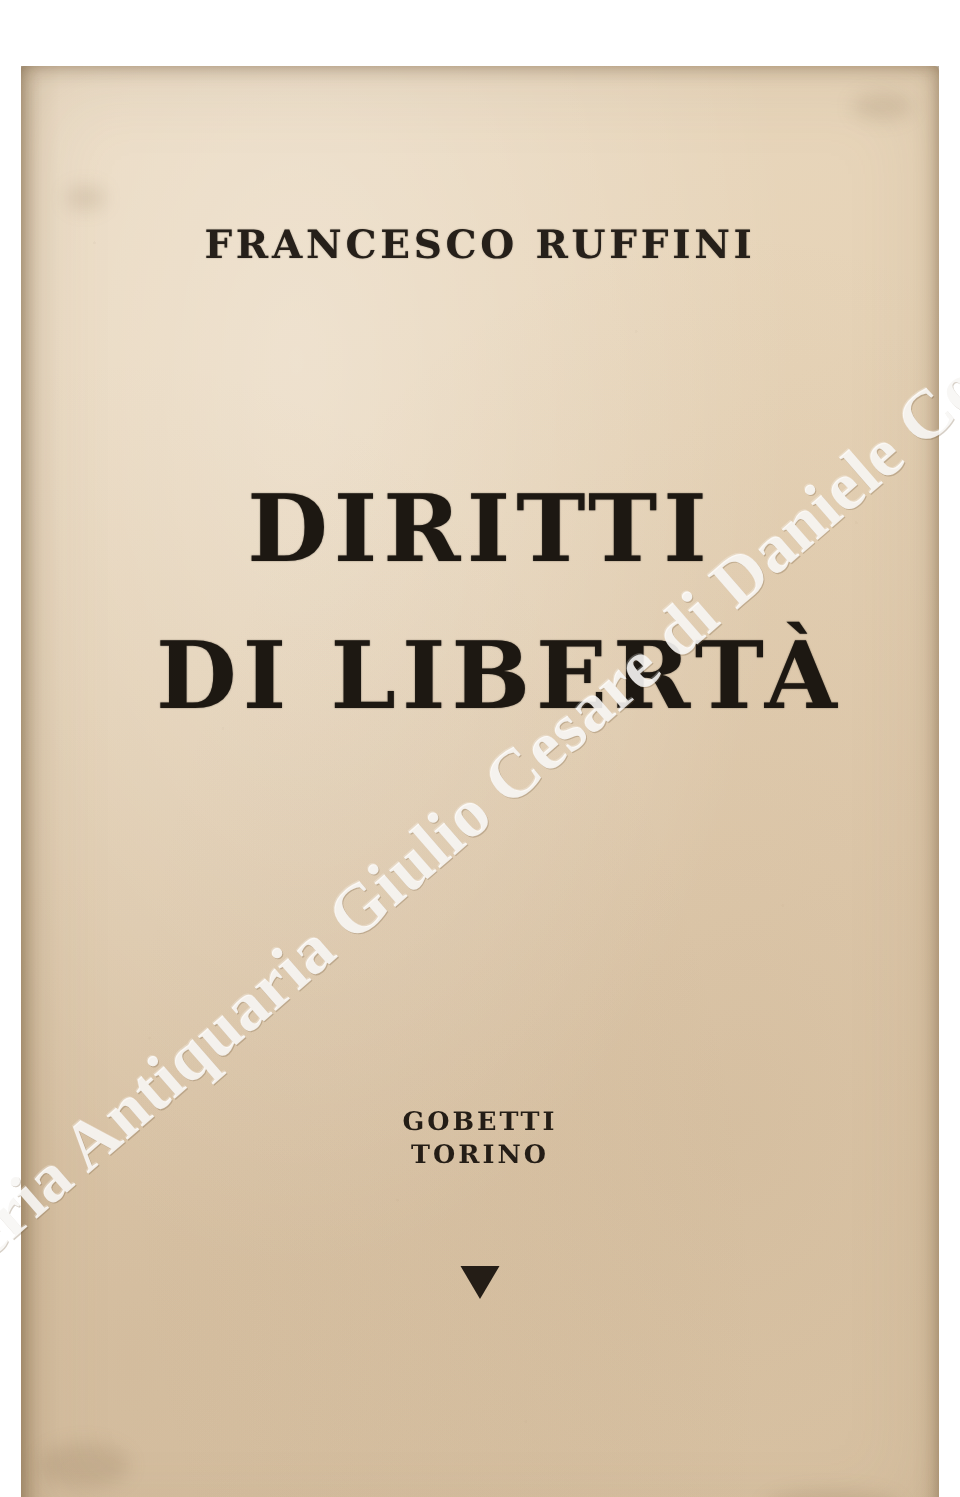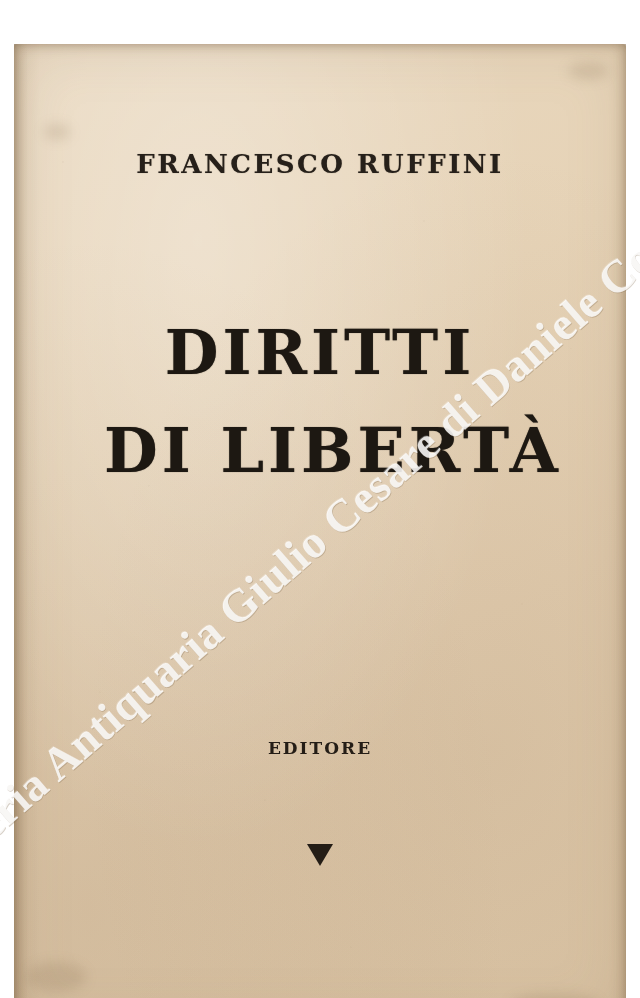--- a/index.html
+++ b/index.html
@@ -182,21 +182,22 @@
     <div class="wear" id="wear-bl"></div>
     <div class="wear" id="wear-br"></div>
 
     <div class="txt" id="author">FRANCESCO RUFFINI</div>
 
     <div class="txt" id="title-line-1">DIRITTI</div>
 
     <div class="txt" id="title-line-2">DI LIBERTÀ</div>
 
     <div class="txt" id="imprint">
-      <div>EDITORE</div>
+      <div>GOBETTI</div>
+      <div>TORINO</div>
     </div>
 
     <div id="ornament"></div>
 
     <div id="edges"></div>
 
     <div id="watermark">Libreria Antiquaria Giulio Cesare di Daniele Corradi</div>
 
   </div>
 </div>

